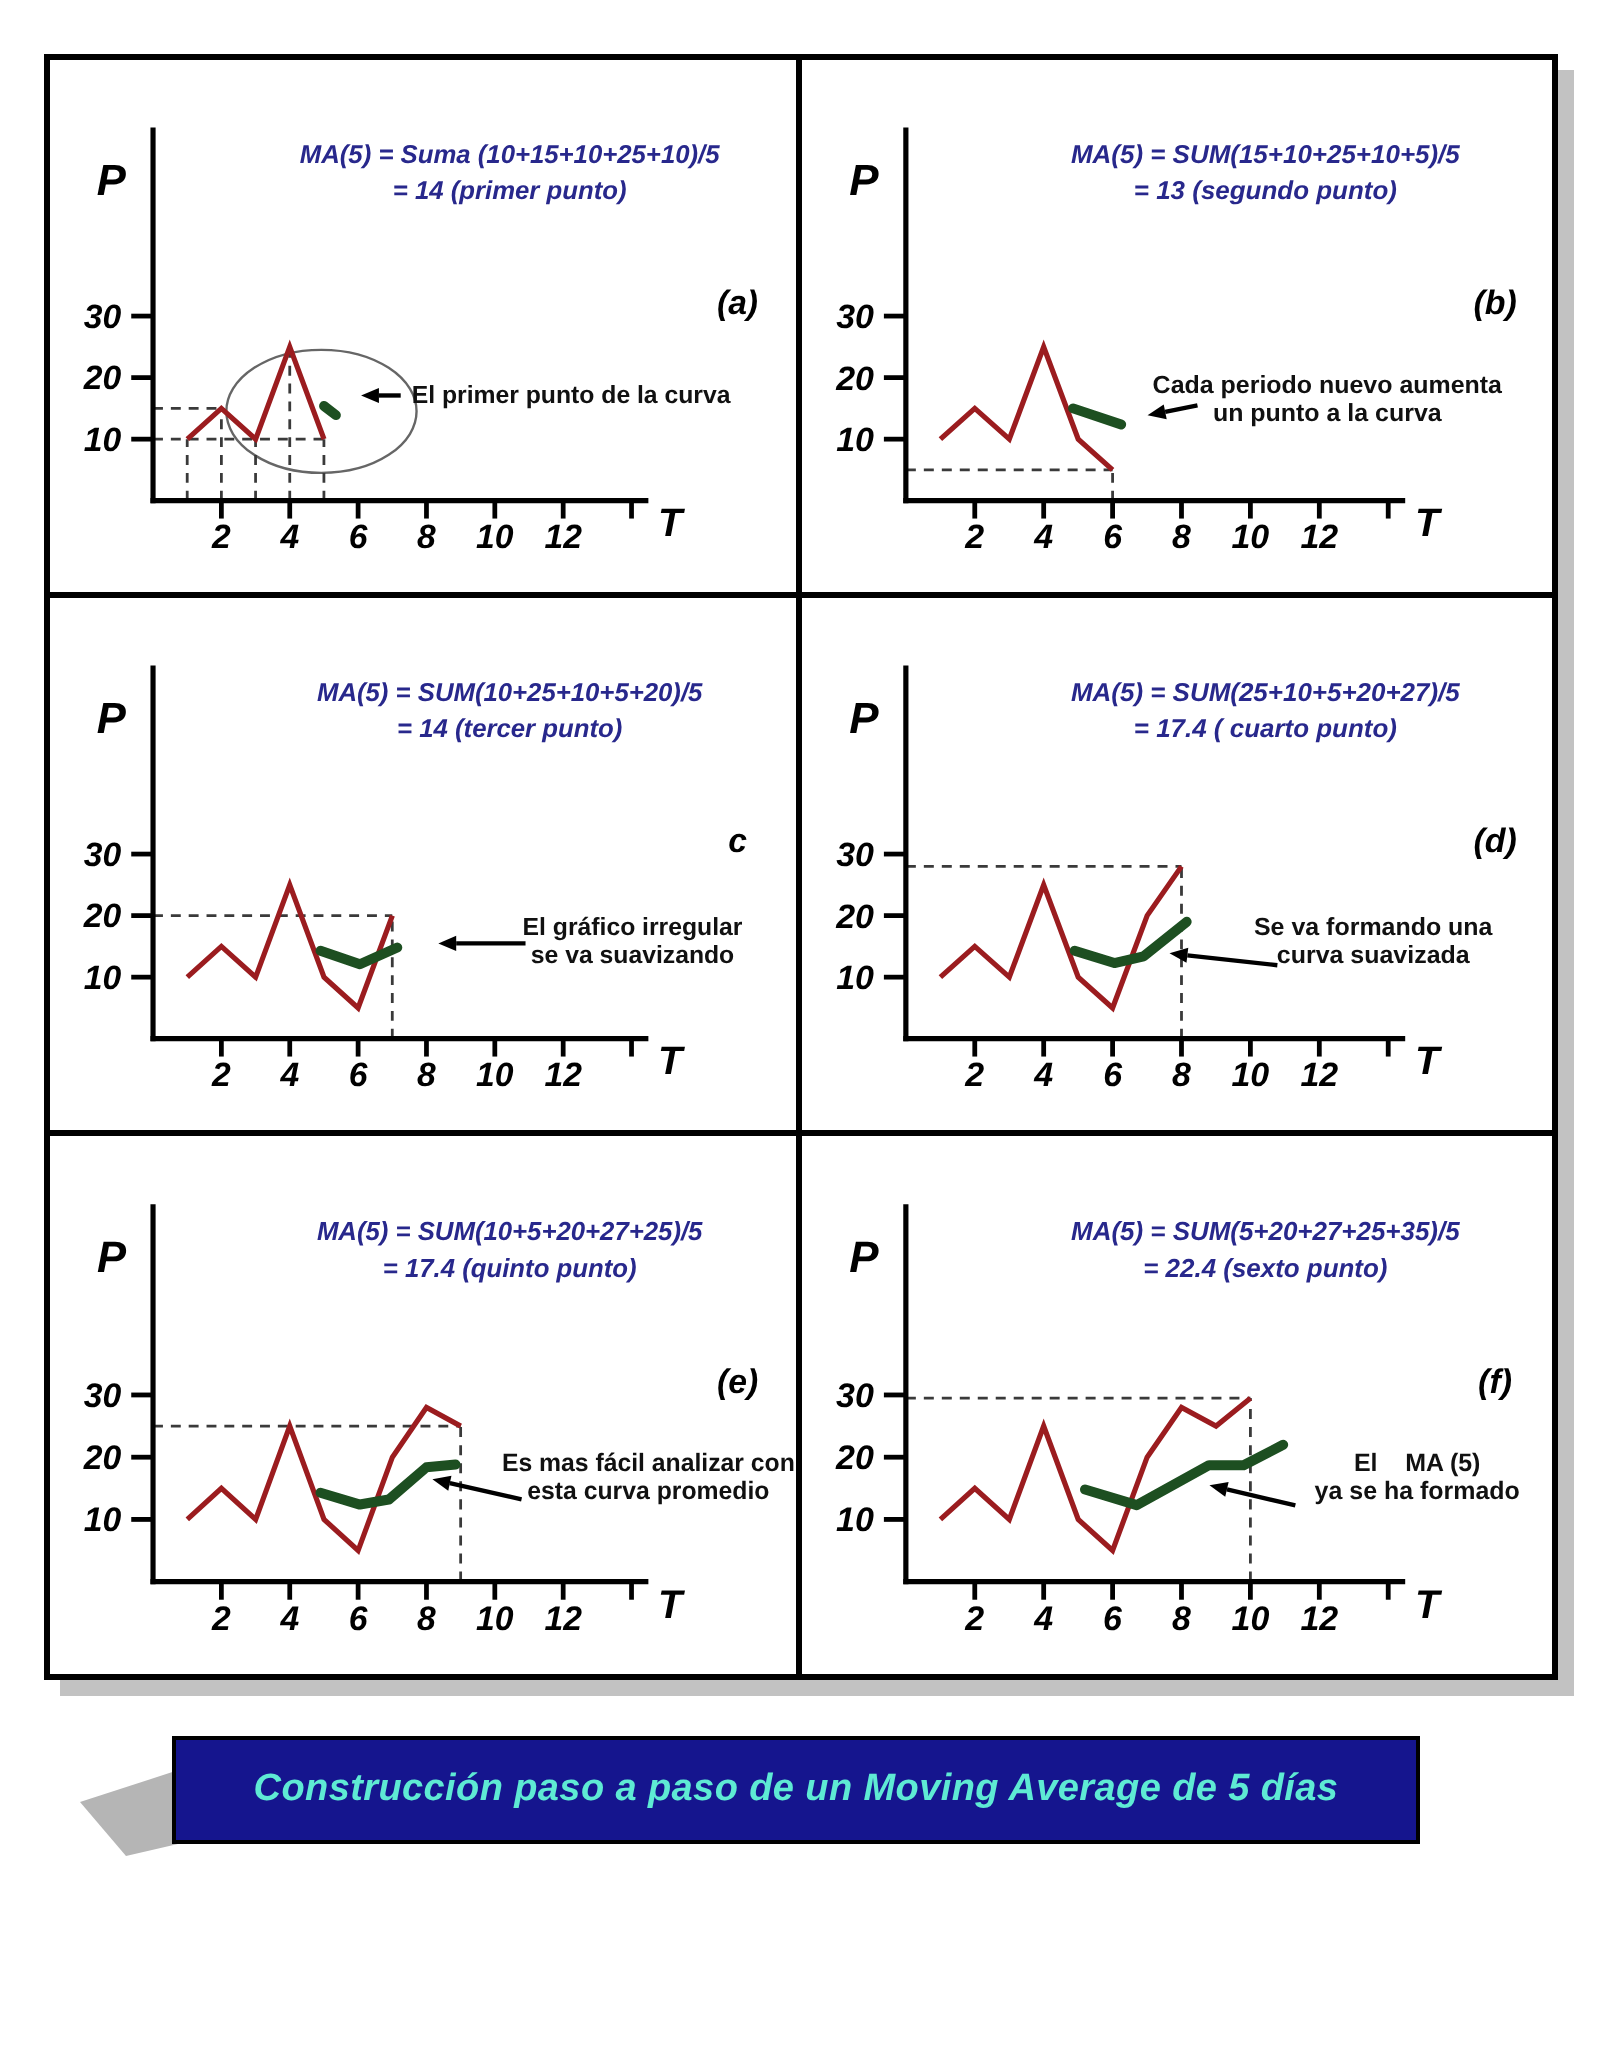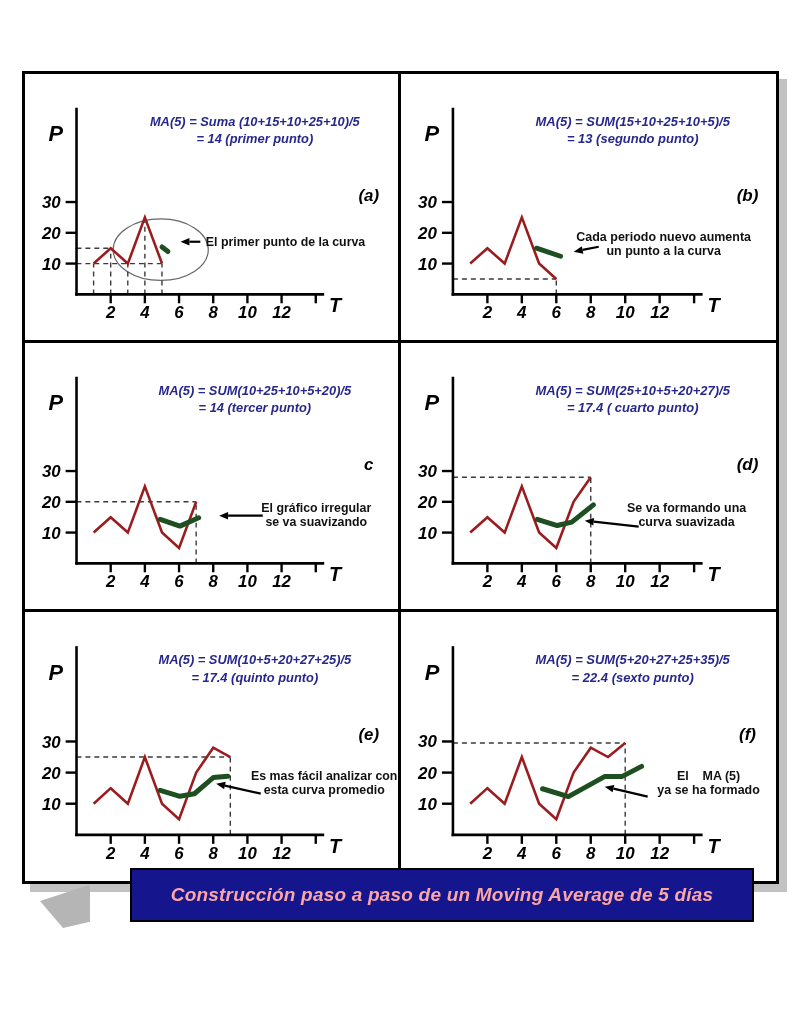--- a/index.html
+++ b/index.html
@@ -1,21 +1,21 @@
 <!DOCTYPE html>
 <html><head>
 <meta charset="utf-8">
 <style>
   html,body{margin:0;padding:0;background:#fff;}
   .page{position:relative;width:808px;height:1024px;background:#ffffff;overflow:hidden;
         font-family:"Liberation Sans",sans-serif;}
   .grid{position:absolute;left:22px;top:27px;width:751px;height:807px;
         border:3px solid #000;background:#fff;
         display:grid;grid-template-columns:1fr 1fr;grid-template-rows:1fr 1fr 1fr;
-        box-shadow:8px 8px 0 #c2c2c2;margin-top:44px;}
+        box-shadow:8px 8px 0 #c2c2c2;}
   .cell{position:relative;background:#fff;}
   .cell:nth-child(odd){border-right:3px solid #000;}
   .cell:nth-child(-n+4){border-bottom:3px solid #000;}
   .cell svg{position:absolute;left:0;top:0;width:100%;height:100%;}
   .banner{position:absolute;left:86px;top:868px;width:620px;height:50px;
         border:2px solid #000;display:flex;align-items:center;justify-content:center;
         color:#fff;font-weight:bold;font-style:italic;font-size:19px;letter-spacing:.2px;}
   .banner-shadow{position:absolute;left:40px;top:883px;width:50px;height:45px;
         background:#b5b5b5;clip-path:polygon(100% 4%,0 40%,46% 100%,100% 86%);}
   .caption{position:absolute;left:0;top:966px;width:100%;text-align:center;
@@ -254,16 +254,16 @@
           <polyline points="69.3,191.0 86.5,175.5 103.8,191.0 121.0,144.5 138.3,191.0 155.5,206.5 172.8,160.0 190.0,135.2 207.3,144.5 224.5,130.6" fill="none" stroke="#9b1c1f" stroke-width="2.6" stroke-linejoin="miter"></polyline>
           <polyline points="141.7,176.1 167.6,183.9 203.8,164.0 221.1,164.0 240.9,153.8" fill="none" stroke="#1d4f21" stroke-width="5" stroke-linecap="round" stroke-linejoin="round"></polyline>
           <text x="308" y="167" font-size="12.5" text-anchor="middle" font-family="&quot;Liberation Sans&quot;,sans-serif" font-weight="bold" fill="#111111">El&nbsp;&nbsp;&nbsp;&nbsp;MA (5)</text>
           <text x="308" y="181" font-size="12.5" text-anchor="middle" font-family="&quot;Liberation Sans&quot;,sans-serif" font-weight="bold" fill="#111111">ya se ha formado</text>
           <line x1="247" y1="184" x2="212.76607224335277" y2="176.0386214519425" stroke="#000" stroke-width="2.2"></line>
           <polygon points="204,174 213.6,172.3 211.9,179.7" fill="#000"></polygon>
         </svg>
       </div>
   </div>
   <div class="banner-shadow"></div>
-  <div class="banner" style="background: rgb(21, 21, 142); color: #fca5a5; margin-left: 44px;">
+  <div class="banner" style="background: rgb(21, 21, 142); color: #5eead4;">
     <span>Construcción paso a paso de un Moving Average de 5 días</span>
   </div>
 </div>
 
 </body></html>

